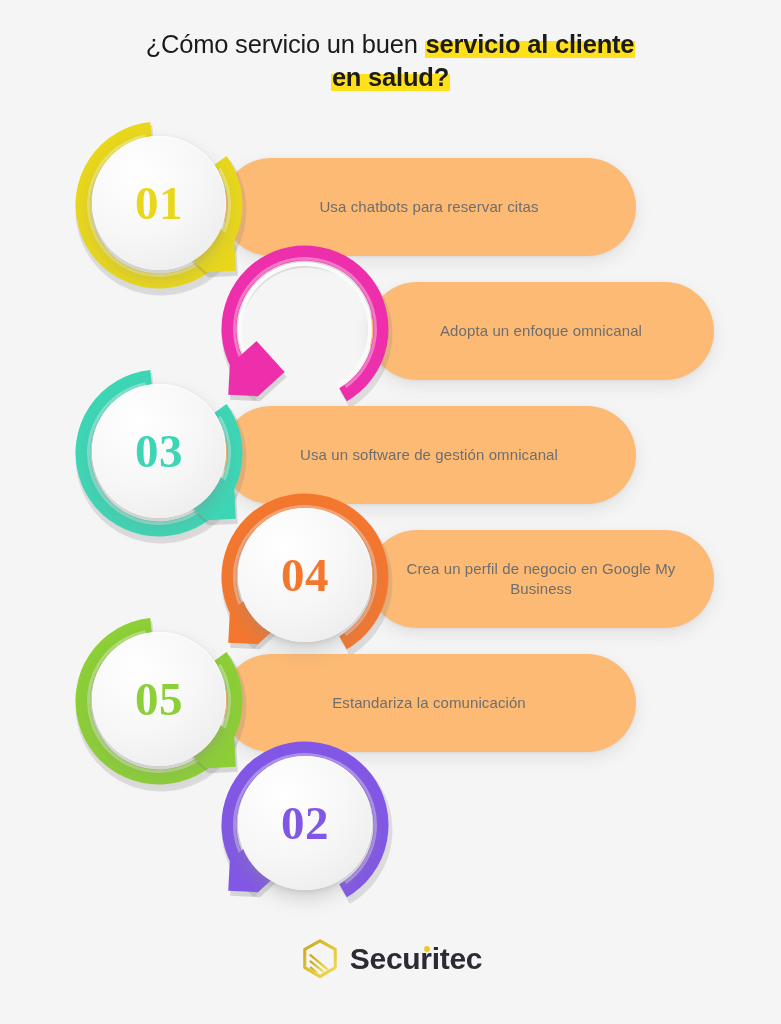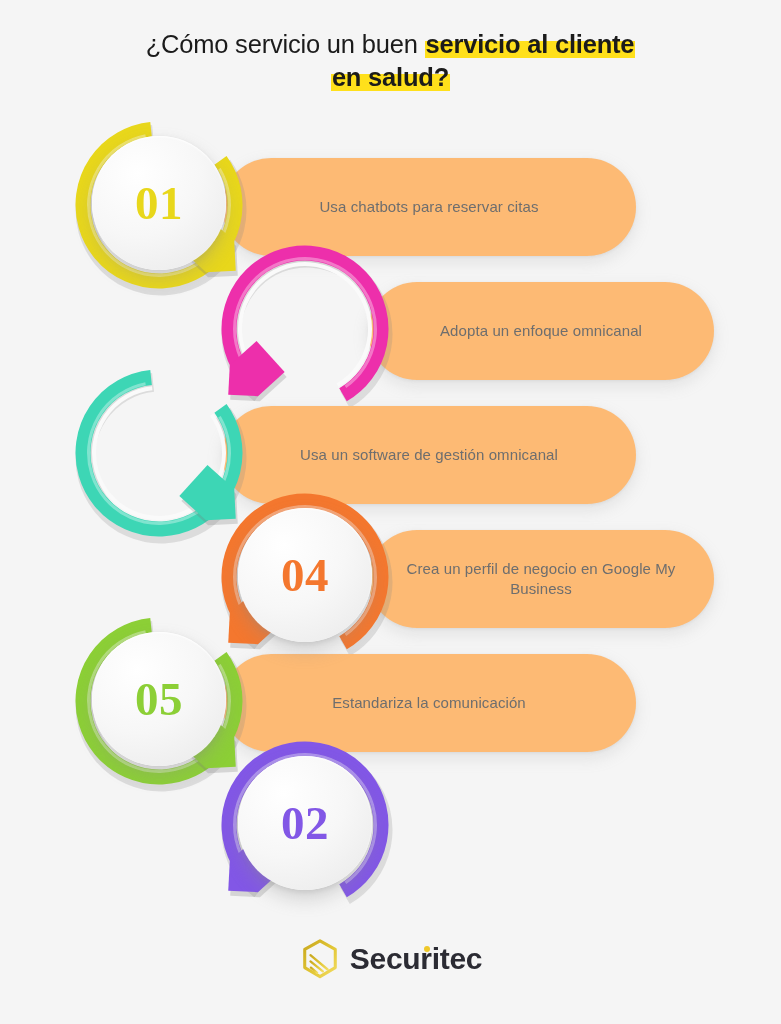--- a/index.html
+++ b/index.html
@@ -200,20 +200,23 @@
         <svg class="ring-svg" viewBox="0 0 186 186">
           <path d="M 154.485291572496 48.32832082577204 A 76 76 0 1 1 85.05583679165835 17.416335952011224" fill="none" stroke="rgba(130,130,130,0.22)" stroke-width="19" stroke-linecap="butt" opacity="1" transform="translate(2,5)"></path>
           <path d="M 154.485291572496 48.32832082577204 A 76 76 0 1 1 85.05583679165835 17.416335952011224" fill="none" stroke="#3DD6B5" stroke-width="15" stroke-linecap="butt" opacity="1"></path>
           <path d="M 153.43029469949892 56.68981571884118 A 70.5 70.5 0 1 1 79.54796582595354 23.795283566939702" fill="none" stroke="rgba(255,255,255,0.35)" stroke-width="3" stroke-linecap="butt" opacity="1"></path>
           <path d="M 145.5861046343716 54.79395860098925 A 65 65 0 1 1 86.20564988760253 28.35607680106223" fill="none" stroke="#fafafa" stroke-width="4" stroke-linecap="butt" opacity="1"></path>
           <g>
             <path d="M -30 -21 L 6 -21 L 27 0 L 6 21 L -30 21 Z" fill="rgba(120,120,120,0.25)" transform="translate(151.69,145.57) rotate(42)"></path>
             <path d="M -30 -21 L 6 -21 L 27 0 L 6 21 L -30 21 Z" fill="#3DD6B5" transform="translate(149.69,140.57) rotate(42)"></path>
           </g>
         </svg>
+        <div class="disc">
+          <span class="disc-num" style="color: rgb(61, 214, 181);">03</span>
+        </div>
       </div>
     </div>
     <div class="step" style="left: 0px; top: 372px; width: 781px;">
       <div class="card" style="left: 368px; width: 346px;">
         <div class="card-text">Crea un perfil de negocio en Google My Business</div>
       </div>
       <div class="badge" style="left: 212px;">
         <svg class="ring-svg" viewBox="0 0 186 186">
           <path d="M 46.20972787524997 152.88881727411086 A 76 76 0 1 1 130.99999999999997 158.81793068761735" fill="none" stroke="rgba(130,130,130,0.22)" stroke-width="19" stroke-linecap="butt" opacity="1" transform="translate(2,5)"></path>
           <path d="M 46.20972787524997 152.88881727411086 A 76 76 0 1 1 130.99999999999997 158.81793068761735" fill="none" stroke="#F4772E" stroke-width="15" stroke-linecap="butt" opacity="1"></path>

